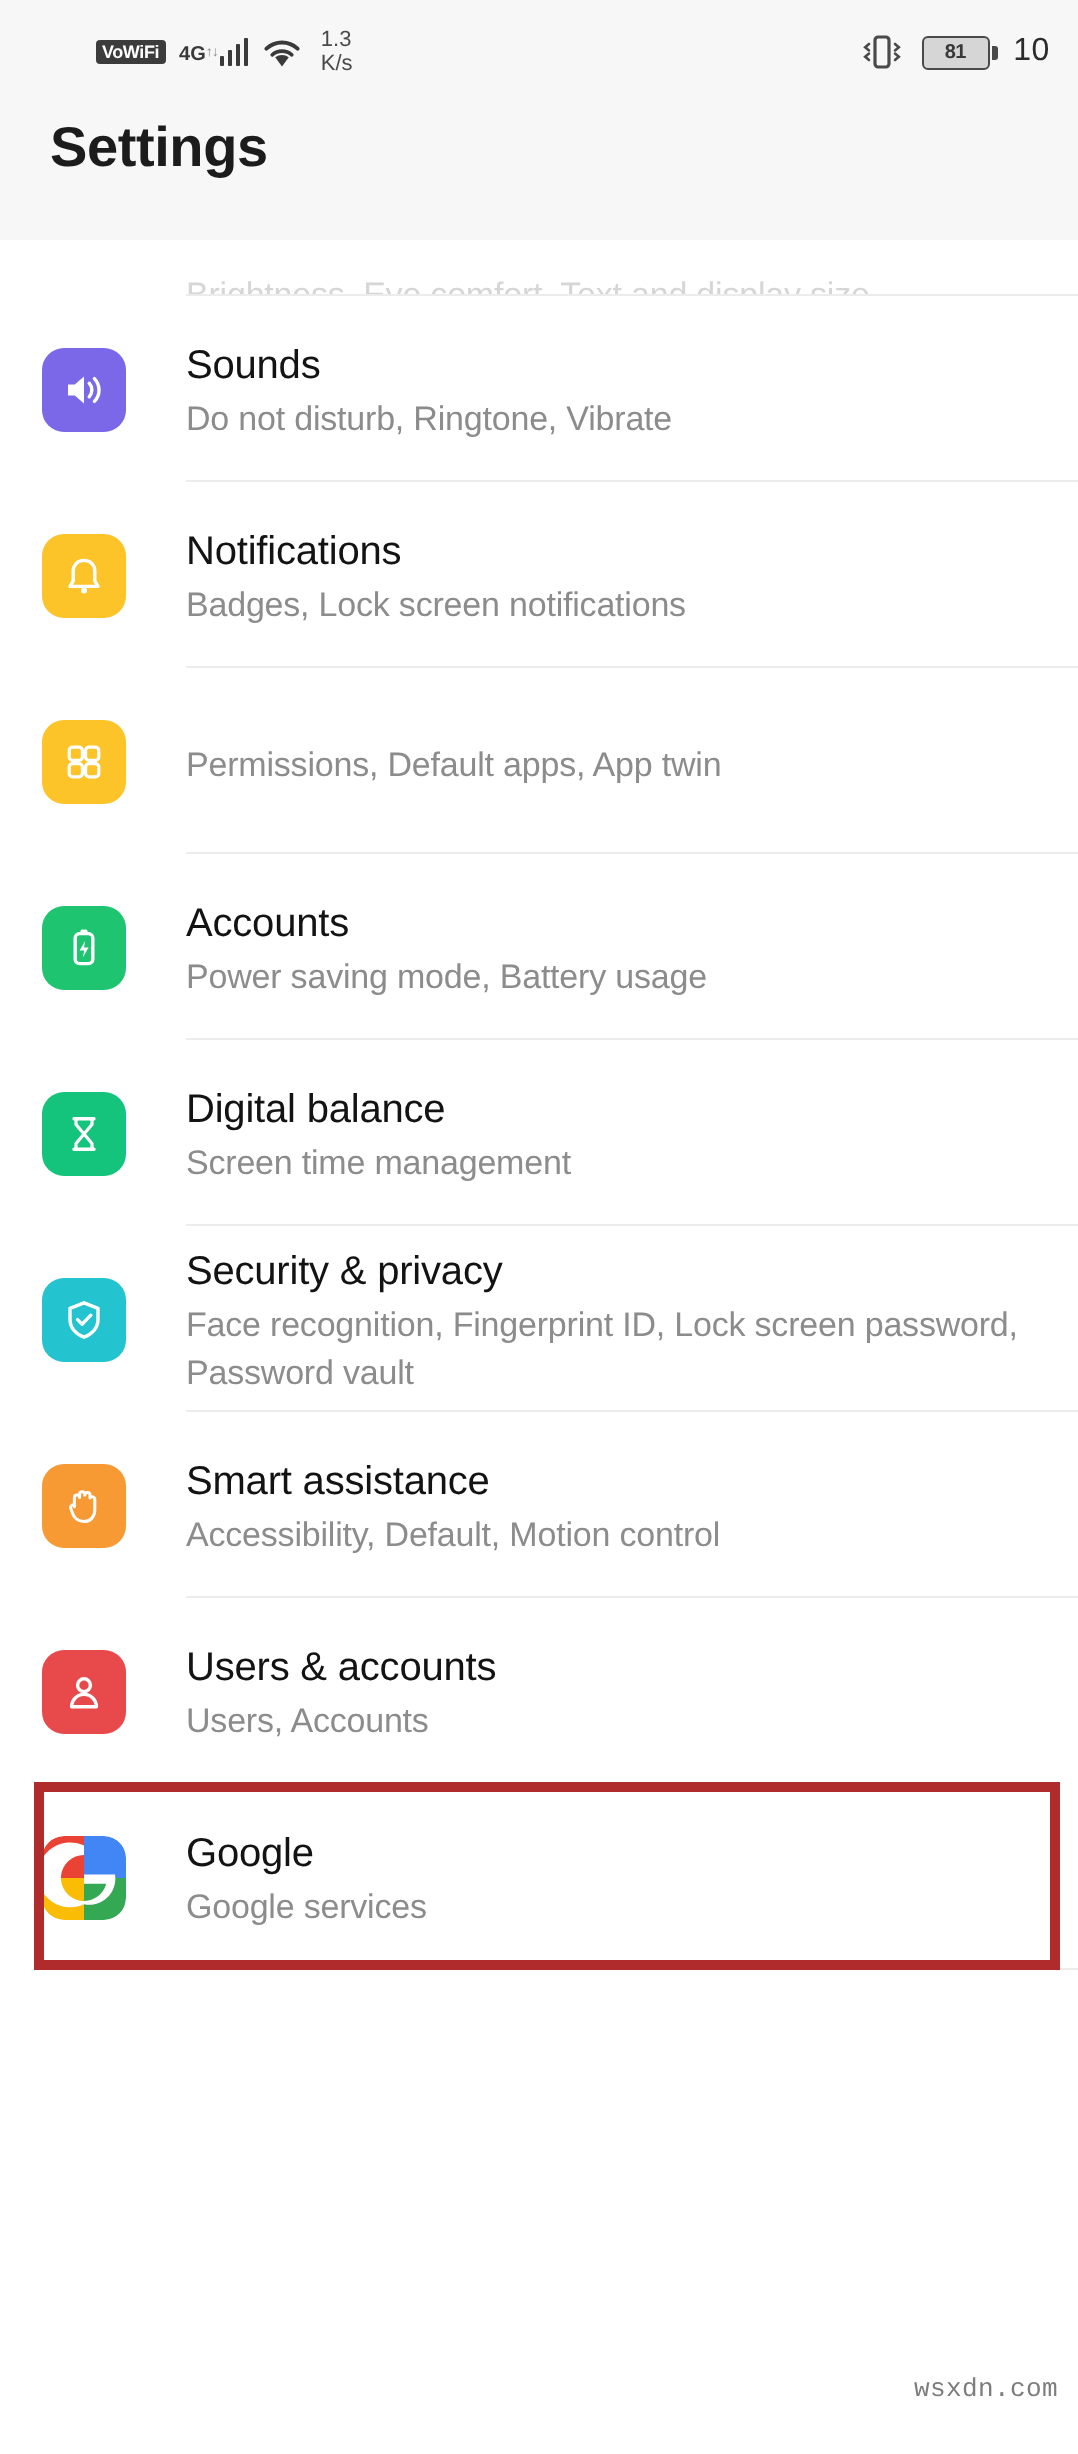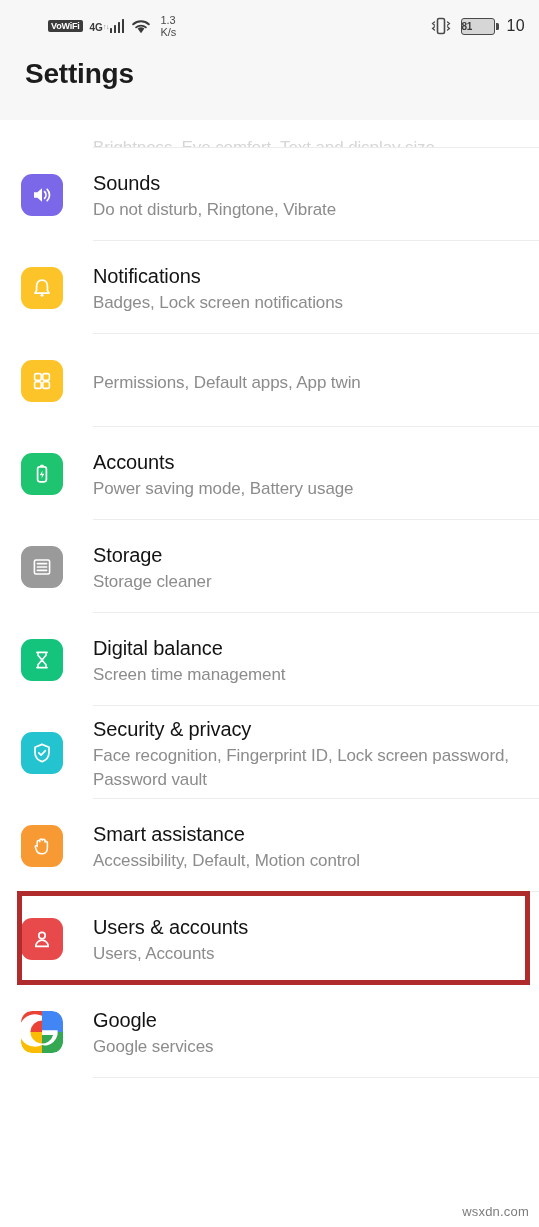--- a/index.html
+++ b/index.html
@@ -58,21 +58,21 @@
   .speed { display: flex; flex-direction: column; line-height: 1.12; margin-left: 2px; }
   .speed span { font-size: 11px; color: #4a4a4a; }
 
   .battery-shell {
     display: flex; align-items: center;
   }
   .battery-body {
     border: 1.6px solid #4a4a4a;
     border-radius: 3px;
     width: 34px; height: 17px;
-    display: flex; align-items: center; justify-content: flex-start;
+    display: flex; align-items: center; justify-content: center;
     position: relative;
     background: #d6d6d6;
   }
   .battery-body span {
     font-size: 10px; font-weight: bold; color: #3a3a3a; letter-spacing: -0.3px;
   }
   .battery-cap {
     width: 2.5px; height: 7px; background: #4a4a4a;
     border-radius: 0 1.5px 1.5px 0; margin-left: 1.5px;
   }
@@ -155,24 +155,25 @@
     position: absolute;
     border: 5px solid #b02b2b;
     pointer-events: none;
     z-index: 5;
   }
 
   
   .gl { display: block; }
   .watermark {
     position: absolute;
-    right: 10px; bottom: 8px;
+    right: 10px; bottom: 25px;
     font-size: 13px;
     color: #7d7d7d;
     letter-spacing: 0.2px;
+    font-family: Liberation Mono, monospace;
   }
   .vibrate-icon { display:flex; align-items:center; }
 </style>
 </head>
 <body>
 
 <div id="screen">
 
   <div class="status-bar">
     <div class="status-left">
@@ -283,33 +284,20 @@
           <path d="M13.6 9.4 L10.8 14.2 H13.1 L12.4 17.8 L15.3 12.8 H13 Z" fill="#ffffff"></path>
         </svg>
       </div>
       <div class="row-body">
         <div class="row-title">Accounts</div>
         <div class="row-sub">Power saving mode, Battery usage</div>
       </div>
       <div class="divider"></div>
     </div>
 
-    <div class="row">
-      <div class="row-icon" style="background:#9a9a9a">
-        <svg class="gl" width="26" height="26" viewBox="0 0 26 26">
-          <rect x="5.4" y="6" width="15.2" height="14" rx="1.6" stroke="#ffffff" stroke-width="1.6" fill="none"></rect>
-          <path d="M8.4 9.6 H17.6 M8.4 13 H17.6 M8.4 16.4 H17.6" stroke="#ffffff" stroke-width="1.6" stroke-linecap="round"></path>
-        </svg>
-      </div>
-      <div class="row-body">
-        <div class="row-title">Storage</div>
-        <div class="row-sub">Storage cleaner</div>
-      </div>
-      <div class="divider"></div>
-    </div>
 
     <div class="row">
       <div class="row-icon" style="background:#14c47d">
         <svg class="gl" width="26" height="26" viewBox="0 0 26 26">
           <path d="M8 5.4 H18 M8 20.6 H18" stroke="#ffffff" stroke-width="1.7" stroke-linecap="round"></path>
           <path d="M9 5.4 V8.2 L13 13 L17 8.2 V5.4" stroke="#ffffff" stroke-width="1.6" fill="none" stroke-linejoin="round"></path>
           <path d="M9 20.6 V17.8 L13 13 L17 17.8 V20.6" stroke="#ffffff" stroke-width="1.6" fill="none" stroke-linejoin="round"></path>
         </svg>
       </div>
       <div class="row-body">

